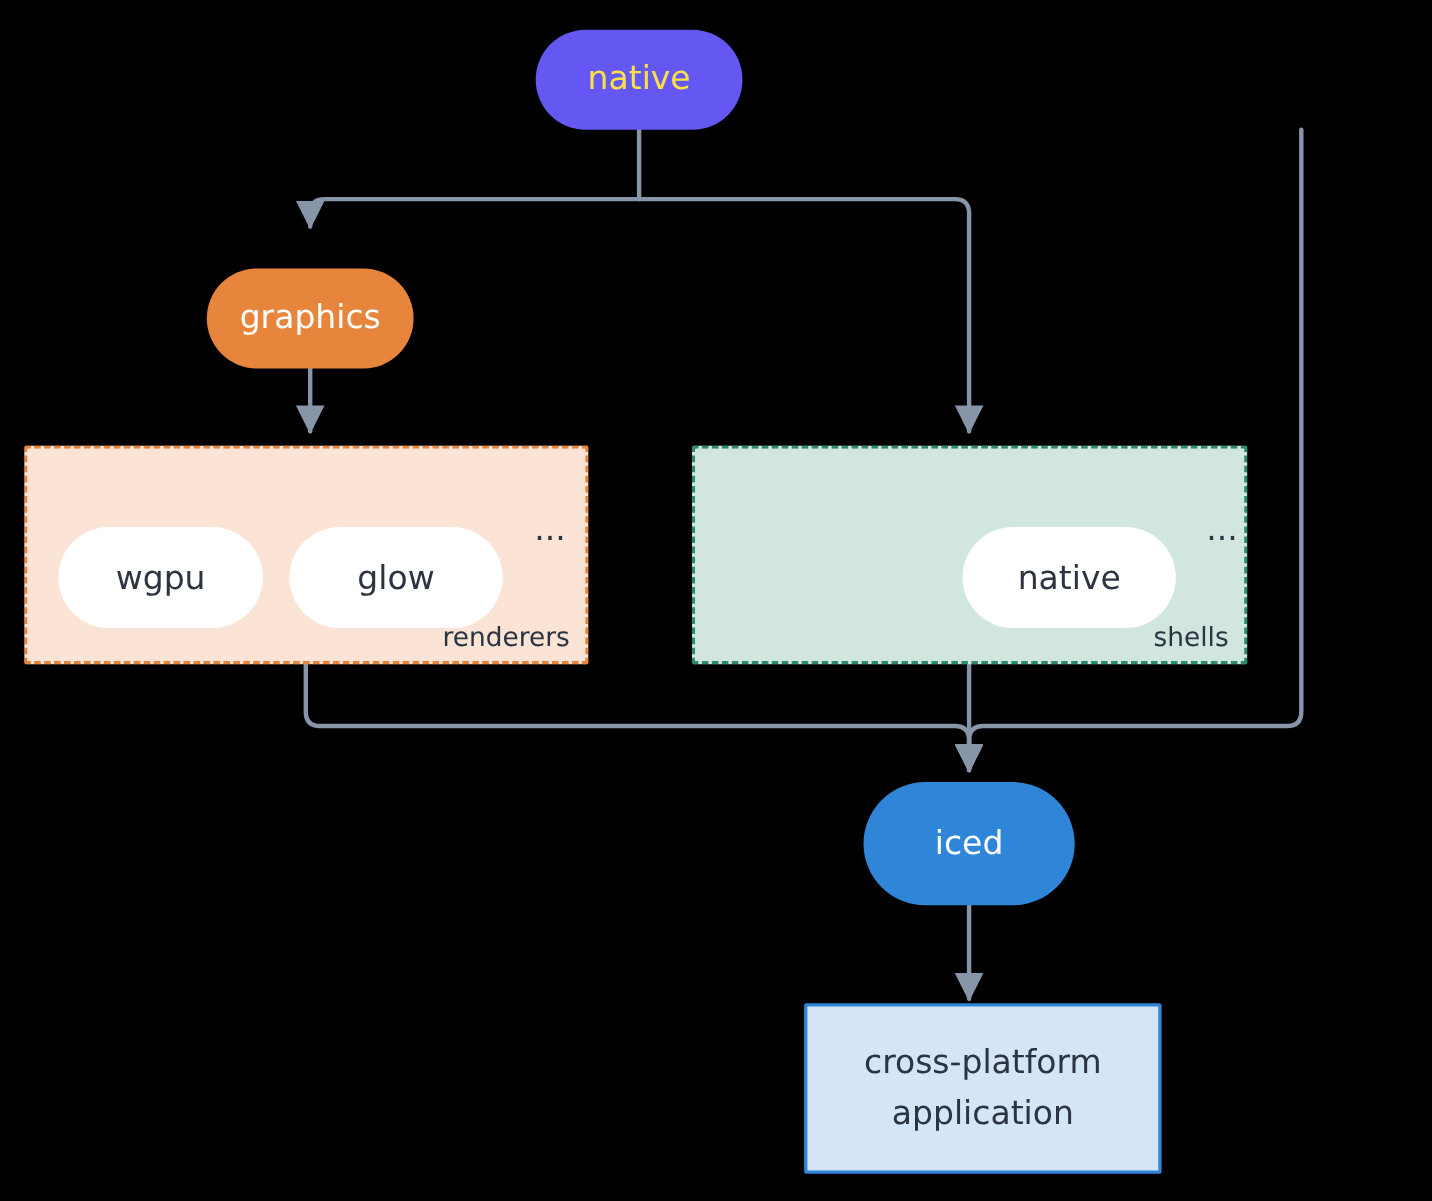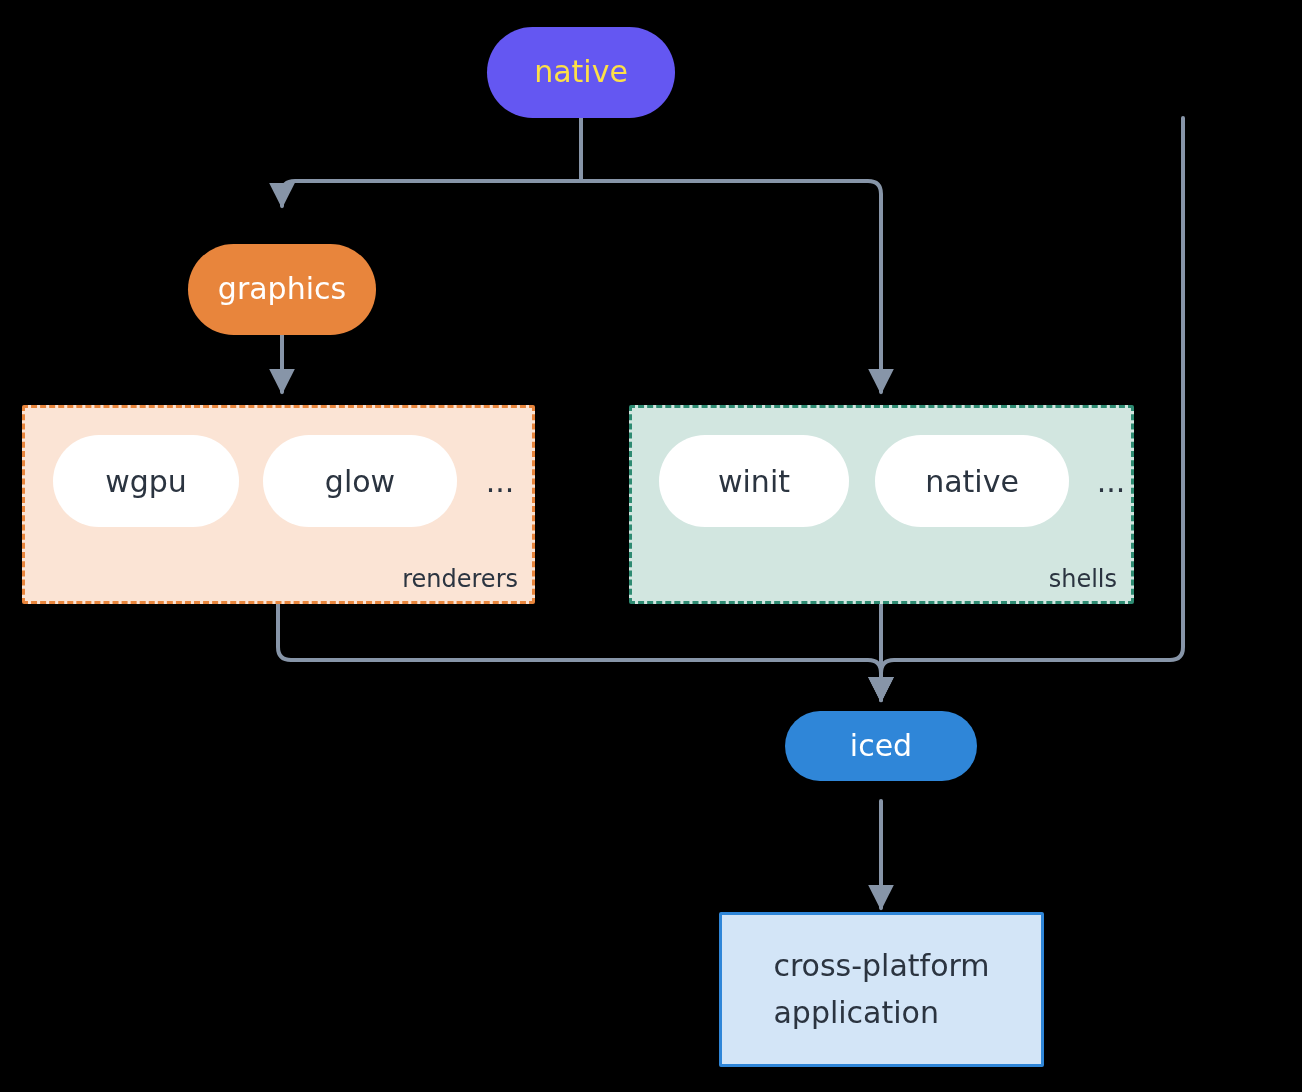--- a/index.html
+++ b/index.html
@@ -82,20 +82,21 @@
   .leaf {
     position: absolute;
     background: #ffffff;
     color: #2B3440;
     border-radius: 999px;
     display: flex;
     align-items: center;
     justify-content: center;
     font-size: 30px;
     box-sizing: border-box;
+    margin-top: 44px;
   }
   .ellipsis {
     position: absolute;
     color: #2B3440;
     font-size: 30px;
     display: flex;
     align-items: center;
     justify-content: center;
   }
 
@@ -104,23 +105,24 @@
     position: absolute;
     background: #D3E5F7;
     border: 3px solid #2F86D8;
     color: #2B3440;
     border-radius: 2px;
     display: flex;
     align-items: center;
     justify-content: center;
     font-size: 30px;
     line-height: 1.55;
-    text-align: left;
+    text-align: center;
     box-sizing: border-box;
     white-space: pre-line;
+    margin-left: 12px;
   }
 </style>
 </head>
 <body>
 
 <div id="stage">
 
   <svg id="edges" viewBox="0 0 1302 1092" width="1302" height="1092" xmlns="http://www.w3.org/2000/svg">
     <defs>
       <marker id="arrow" viewBox="0 0 10 10" refX="9" refY="5" markerWidth="6.5" markerHeight="6.5" orient="auto-start-reverse">
@@ -169,36 +171,33 @@
 
     <div class="ellipsis" style="left:452px; top:52px; width:46px; height:42px;">
       <span>...</span>
     </div>
 
     <div class="group-label">renderers</div>
   </div>
 
   <div class="group group-shells" style="left:629px; top:405px; width:505px; height:199px;">
 
-    <div class="leaf" style="left:27px; top:27px; width:190px; height:92px;">
-      <span>winit</span>
-    </div>
 
     <div class="leaf" style="left:243px; top:27px; width:194px; height:92px;">
       <span>native</span>
     </div>
 
     <div class="ellipsis" style="left:456px; top:52px; width:46px; height:42px;">
       <span>...</span>
     </div>
 
     <div class="group-label">shells</div>
   </div>
 
-  <div class="node pill-iced" style="left:785px; top:711px; width:192px; height:70px;">
+  <div class="node pill-iced" style="left:785px; top:711px; width:192px; height:112px;">
     <span>iced</span>
   </div>
 
   <div class="box-app" style="left:719px; top:912px; width:325px; height:155px;">
     <span>cross-platform
 application</span>
   </div>
 
 </div>
 

